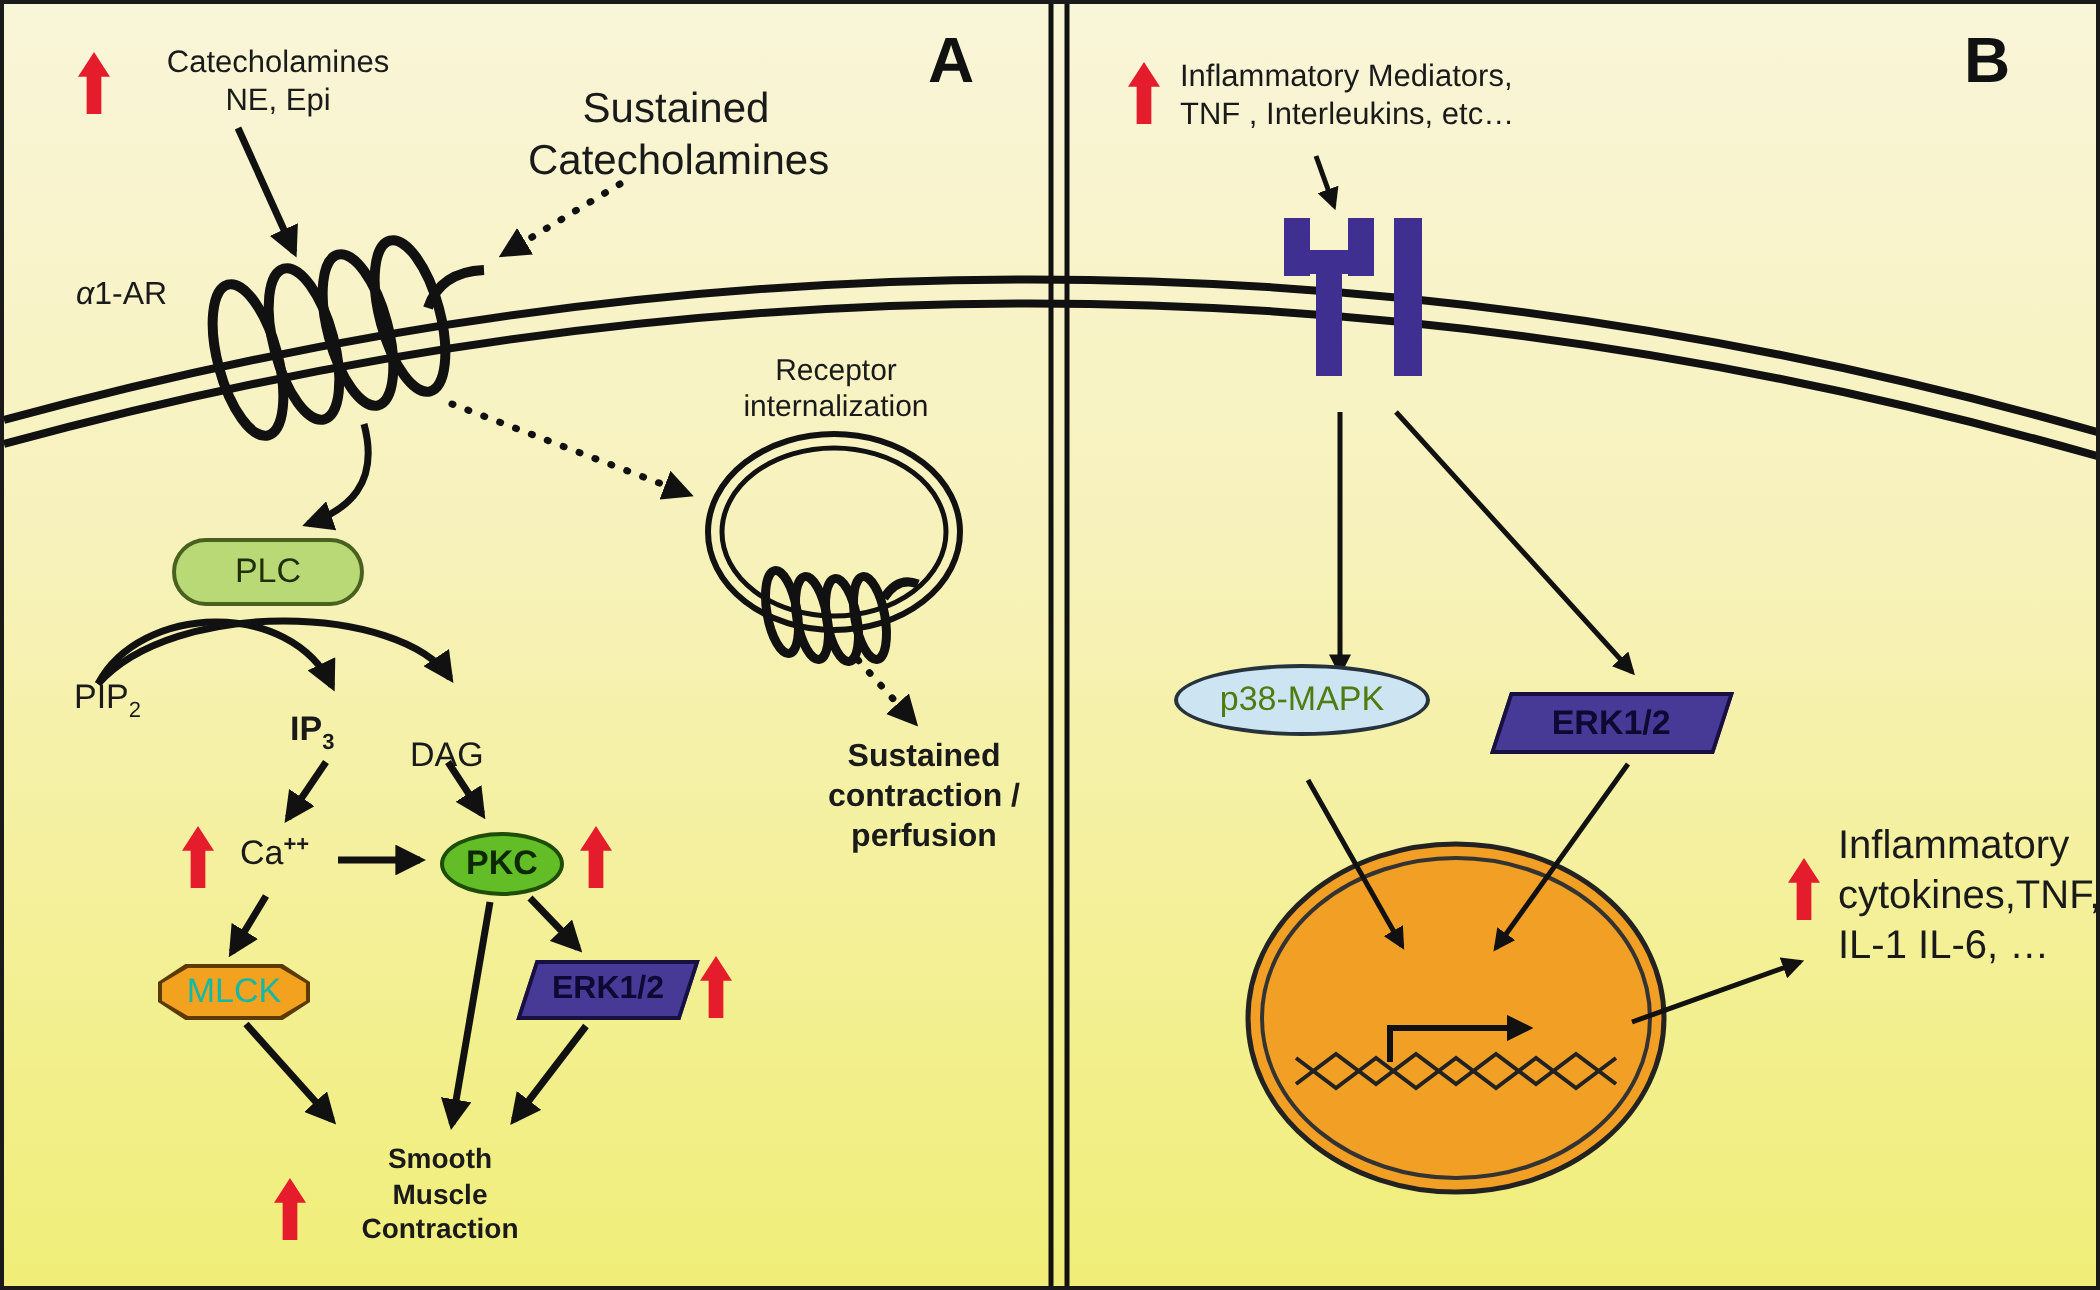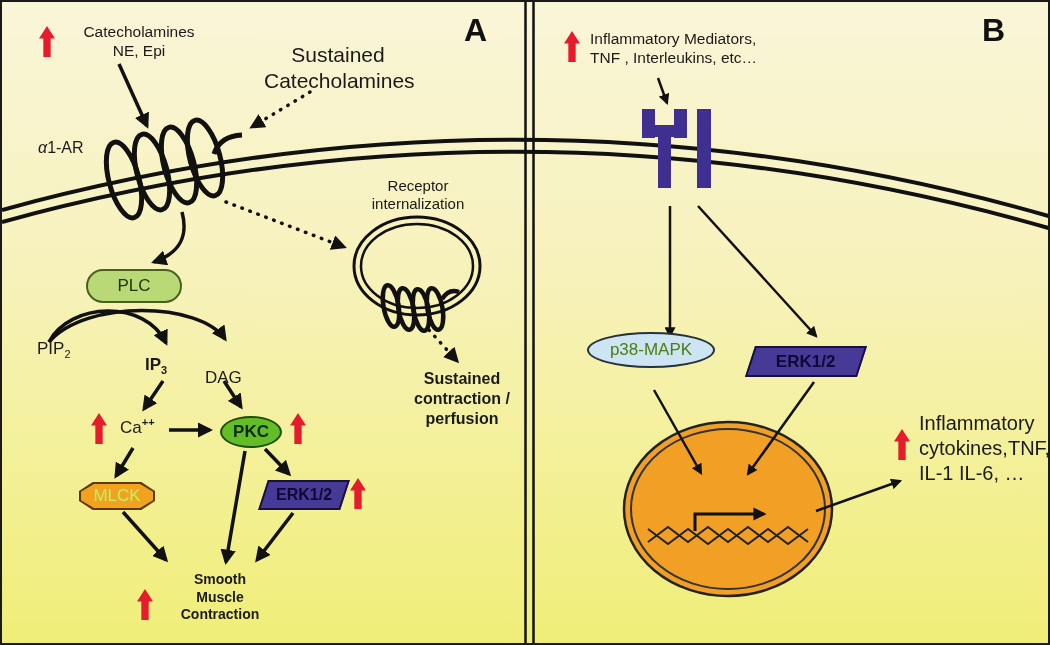--- a/index.html
+++ b/index.html
@@ -24,21 +24,21 @@
        background:#b9d977;border:2px solid #49611f;color:#1f3008;}
   .pkc{left:218px;top:414px;width:62px;height:32px;border-radius:50%;
        background:#63bd27;border:2px solid #1e4d08;color:#0d2902;font-weight:bold;}
   .p38{left:585px;top:330px;width:128px;height:36px;border-radius:50%;
        background:#cde4f3;border:2px solid #26323c;color:#4d7c0f;}
   .octa-outer{left:77px;top:480px;width:76px;height:28px;background:#5c3a05;
        clip-path:polygon(18% 0%,82% 0%,100% 32%,100% 68%,82% 100%,18% 100%,0% 68%,0% 32%);}
   .octa-inner{position:absolute;left:2px;top:2px;right:2px;bottom:2px;background:#f2a21f;
        clip-path:polygon(18% 0%,82% 0%,100% 32%,100% 68%,82% 100%,18% 100%,0% 68%,0% 32%);}
   .octa-outer .lbl{position:absolute;inset:0;display:flex;align-items:center;justify-content:center;
-       color:#bef264;font-size:17px;z-index:2;}
+       color:#14b8a6;font-size:17px;z-index:2;}
   .para{background:#473a97;border:2px solid #181040;transform:skewX(-18deg);
         color:#0e0833;font-weight:bold;}
   .para span{display:block;transform:skewX(18deg);}
   .erk-a{left:261px;top:478px;width:82px;height:30px;font-size:16px;}
   .erk-b{left:748px;top:344px;width:112px;height:31px;font-size:17px;}
   sub,sup{font-size:11px;}
   .bold{font-weight:bold;}
   .it{font-style:italic;}
 </style>
 </head>

